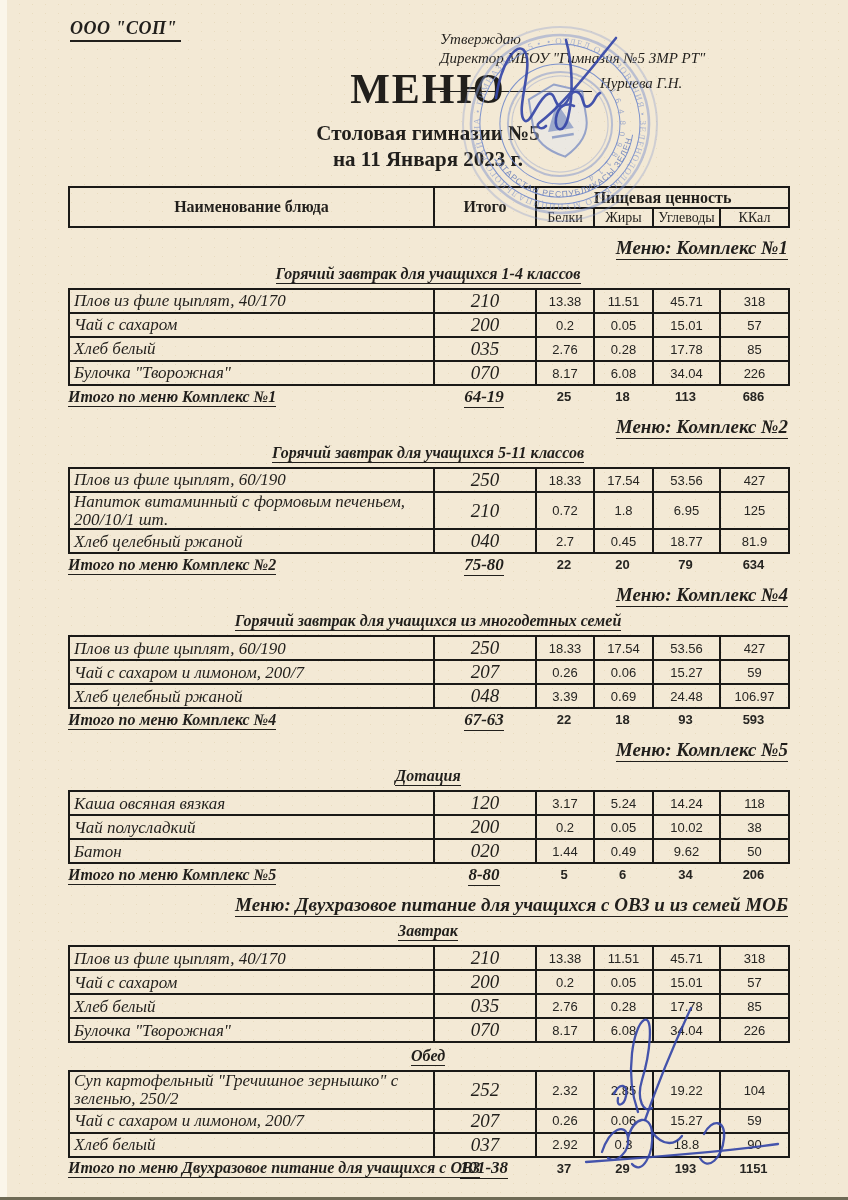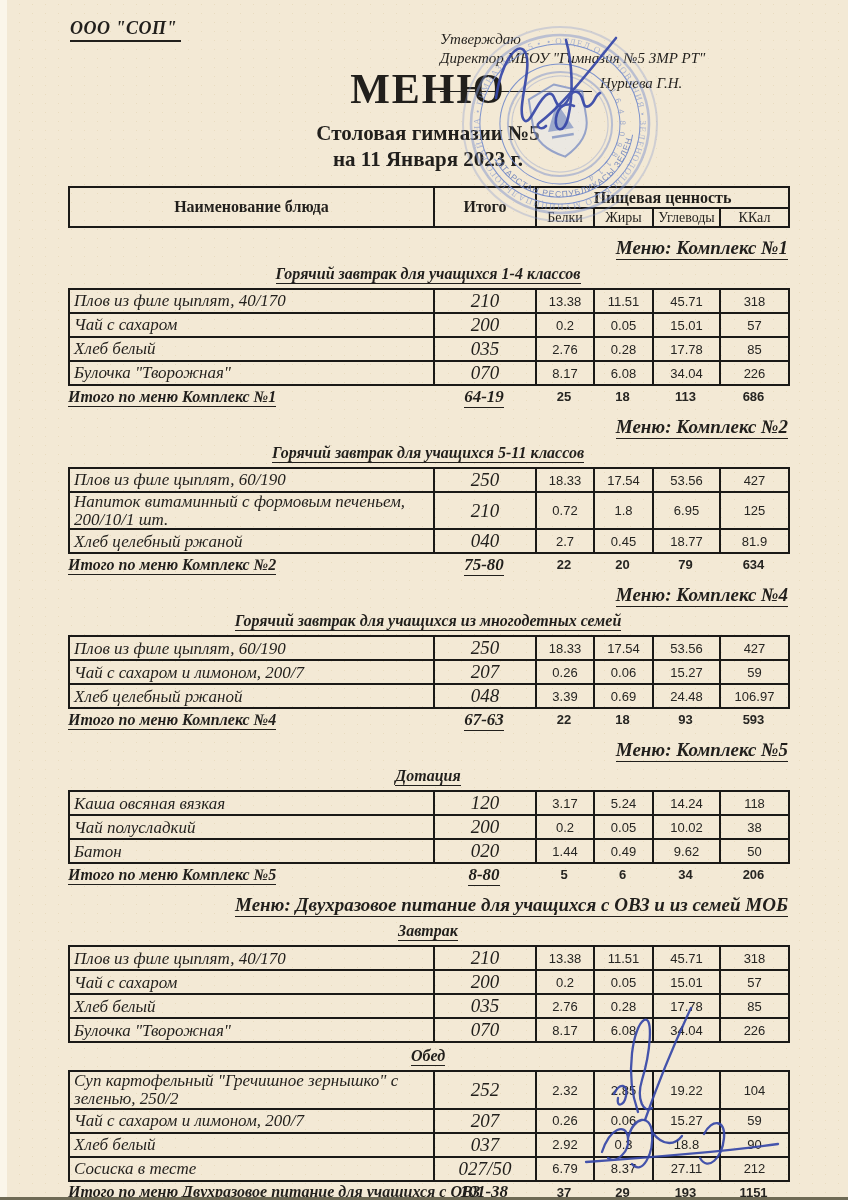--- a/index.html
+++ b/index.html
@@ -424,28 +424,20 @@
 
   <tr>
     <td class="c-name">Хлеб белый</td>
     <td class="c-out">037</td>
     <td class="c-val">2.92</td>
     <td class="c-val">0.3</td>
     <td class="c-val">18.8</td>
     <td class="c-val">90</td>
   </tr>
 
-  <tr>
-    <td class="c-name">Сосиска в тесте</td>
-    <td class="c-out">027/50</td>
-    <td class="c-val">6.79</td>
-    <td class="c-val">8.37</td>
-    <td class="c-val">27.11</td>
-    <td class="c-val">212</td>
-  </tr>
 </tbody>
     </table>
   </div>
 </div>
     <div class="total-row">
       <span class="t-label"><span class="uline">Итого по меню Двухразовое питание для учащихся с ОВЗ</span></span>
       <span class="t-out"><span class="uline">101-38</span></span>
       <span class="t-val">37</span>
       <span class="t-val">29</span>
       <span class="t-val">193</span>

